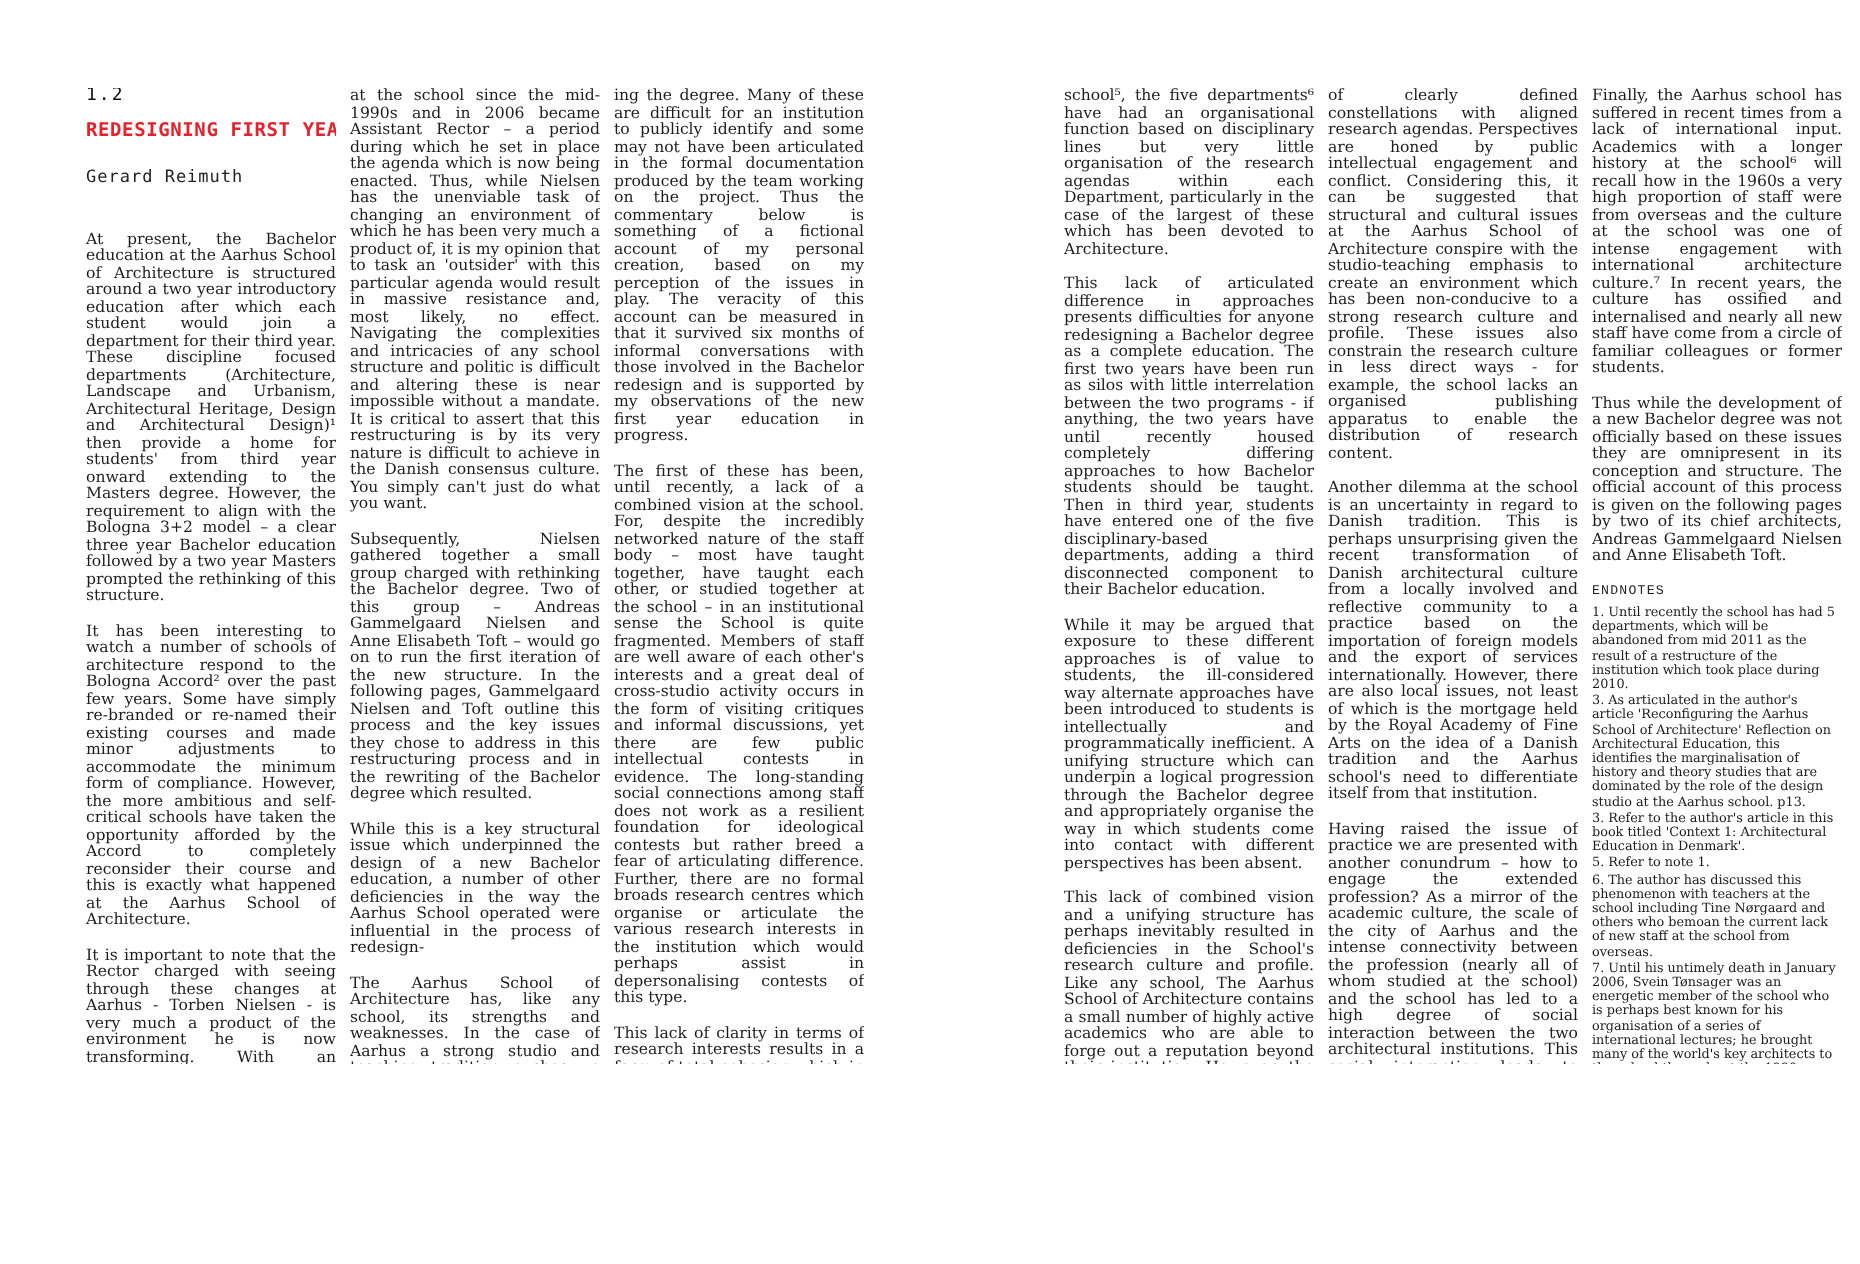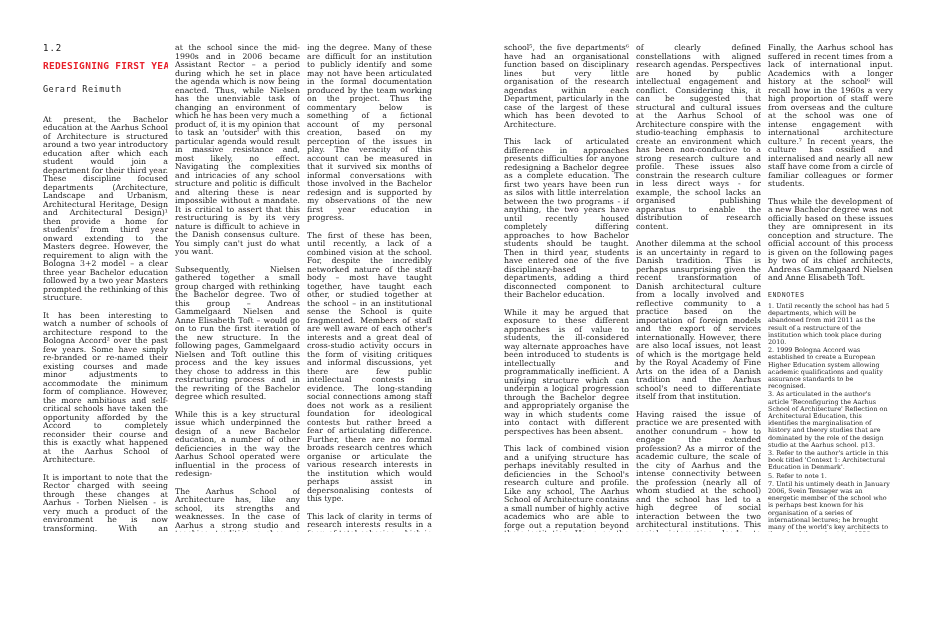--- a/index.html
+++ b/index.html
@@ -13,21 +13,21 @@
   }
   .page {
     position: absolute;
     top: 44px;
     display: flex;
     gap: 7px;
     height: 544px;
     overflow: hidden;
   }
   .page-left  { left: 43px; }
-  .page-right { left: 504px; justify-content: space-between; }
+  .page-right { left: 532px; justify-content: space-between; }
   .col {
     width: 125px;
     font-size: 7.8px;
     line-height: 8.5px;
     color: #1c1c1c;
     text-align: justify;
     hyphens: auto;
     overflow: hidden;
   }
   .paras p { margin: 0 0 9px 0; }
@@ -128,24 +128,24 @@
         </div>
     </div>
     <div class="col">
       <div class="paras">
           <p>Finally, the Aarhus school has suffered in recent times from a lack of international input. Academics with a longer history at the school⁶ will recall how in the 1960s a very high proportion of staff were from overseas and the culture at the school was one of intense engagement with international architecture culture.⁷ In recent years, the culture has ossified and internalised and nearly all new staff have come from a circle of familiar colleagues or former students.</p>
           <p>Thus while the development of a new Bachelor degree was not officially based on these issues they are omnipresent in its conception and structure. The official account of this process is given on the following pages by two of its chief architects, Andreas Gammelgaard Nielsen and Anne Elisabeth Toft.</p>
         </div>
       <div class="endnotes-heading">Endnotes</div>
       <div class="endnotes">
           <p>1. Until recently the school has had 5 departments, which will be abandoned from mid 2011 as the result of a restructure of the institution which took place during 2010.</p>
-          <p>2. 1999 Bologna Accord was established to create a European Higher Education system allowing academic qualifications and quality assurance standards to be recognised.</p>
           <p>3. As articulated in the author's article 'Reconfiguring the Aarhus School of Architecture' Reflection on Architectural Education, this identifies the marginalisation of history and theory studies that are dominated by the role of the design studio at the Aarhus school. p13.</p>
           <p>3. Refer to the author's article in this book titled 'Context 1: Architectural Education in Denmark'.</p>
           <p>5. Refer to note 1.</p>
+          <p>6. The author has discussed this phenomenon with teachers at the school including Tine Nørgaard and others who bemoan the current lack of new staff at the school from overseas.</p>
           <p>7. Until his untimely death in January 2006, Svein Tønsager was an energetic member of the school who is perhaps best known for his organisation of a series of international lectures; he brought many of the world's key architects to the school throughout the 1990s.</p>
         </div>
     </div>
   </div>
 
   <div class="footer footer-left">12 - Part One</div>
   <div class="footer footer-right">A New Bachelor - 13</div>
 
 </div>
 

